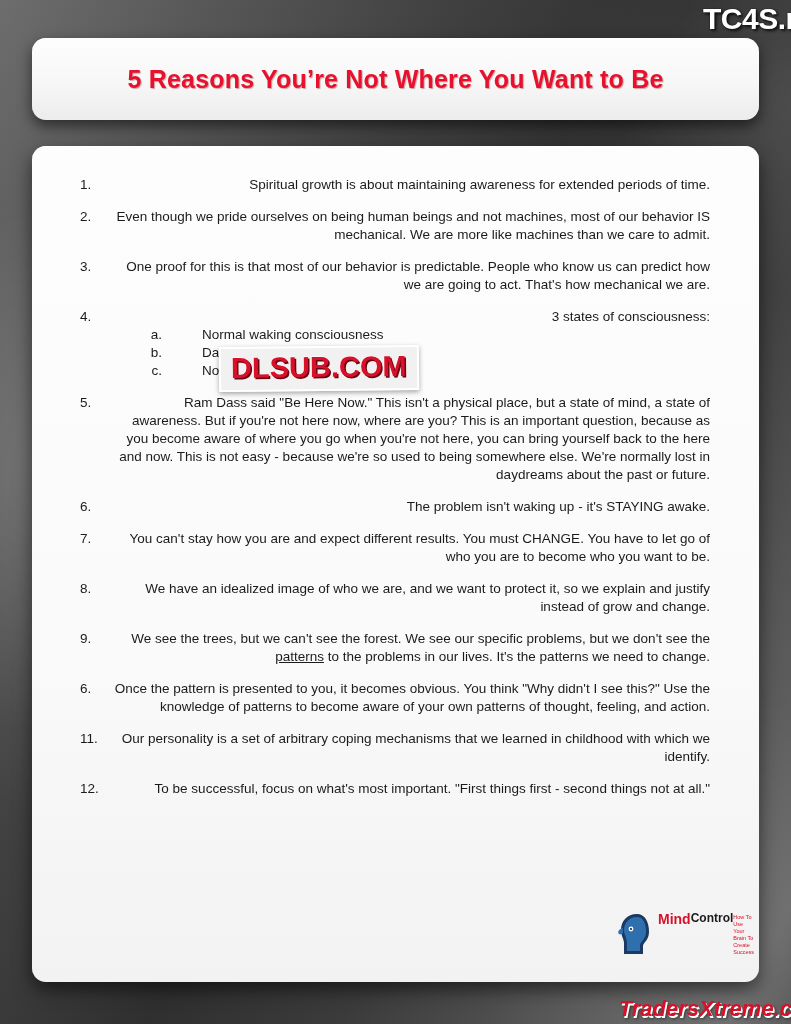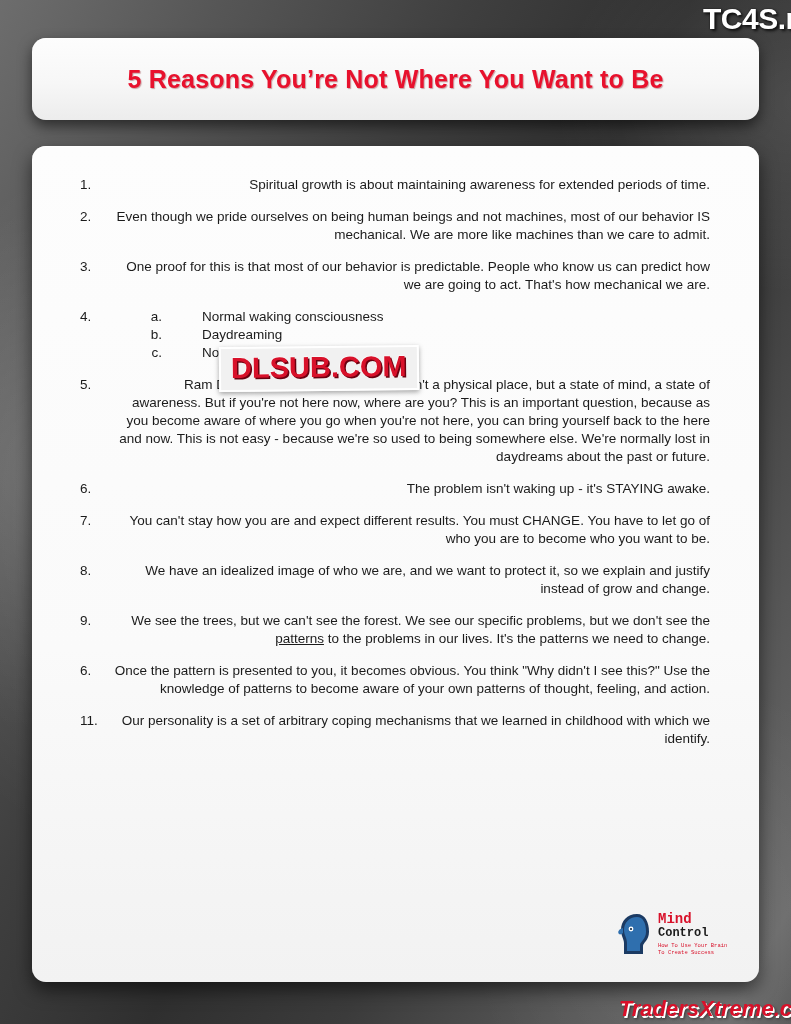--- a/index.html
+++ b/index.html
@@ -179,24 +179,23 @@
     align-items: center;
     gap: 5px;
   }
   .logo-head {
     position: relative;
     width: 36px;
     height: 44px;
   }
   .logo-text {
     display: flex;
-    flex-direction: column;
+    flex-direction: row;
     justify-content: center;
     line-height: 1.05;
-    font-family: Liberation Mono, monospace;
   }
   .logo-mind {
     font-size: 14px;
     font-weight: bold;
     color: #d8112a;
   }
   .logo-control {
     font-size: 12px;
     font-weight: bold;
     color: #1b1b1b;
@@ -247,20 +246,21 @@
       </div>
 
       <div class="item">
         <div class="item-num">3.</div>
         <div class="item-body">One proof for this is that most of our behavior is predictable. People who know us can predict how we are going to act. That's how mechanical we are.</div>
       </div>
 
       <div class="item">
         <div class="item-num">4.</div>
         <div class="item-body">
+          <div>3 states of consciousness:</div>
           <div class="sublist">
             <div class="subitem">
               <span class="subitem-num">a.</span>
               <span class="subitem-text">Normal waking consciousness</span>
             </div>
             <div class="subitem">
               <span class="subitem-num">b.</span>
               <span class="subitem-text">Daydreaming</span>
             </div>
             <div class="subitem">
@@ -299,20 +299,24 @@
       <div class="item">
         <div class="item-num">6.</div>
         <div class="item-body">Once the pattern is presented to you, it becomes obvious. You think "Why didn't I see this?" Use the knowledge of patterns to become aware of your own patterns of thought, feeling, and action.</div>
       </div>
 
       <div class="item">
         <div class="item-num">11.</div>
         <div class="item-body">Our personality is a set of arbitrary coping mechanisms that we learned in childhood with which we identify.</div>
       </div>
 
+      <div class="item">
+        <div class="item-num">12.</div>
+        <div class="item-body">To be successful, focus on what's most important. "First things first - second things not at all."</div>
+      </div>
 
     </div>
 
     <div class="logo">
       <div class="logo-head">
         <svg width="36" height="44" viewBox="0 0 36 44" xmlns="http://www.w3.org/2000/svg">
           <path d="M20 2 C10 2 4 9 4 18 C4 24 7 27 7 31 L7 42 L26 42 L26 34 C26 31 32 28 32 20 C32 10 28 2 20 2 Z" fill="#1b3a63"></path>
           <path d="M20 5 C12 5 7 11 7 18 C7 23 10 26 10 31 L10 39 L23 39 L23 33 C23 30 29 27 29 20 C29 11 26 5 20 5 Z" fill="#2f6fae"></path>
           <circle cx="14" cy="17" r="2.4" fill="#ffffff"></circle>
           <circle cx="14" cy="17" r="1.1" fill="#10253d"></circle>

